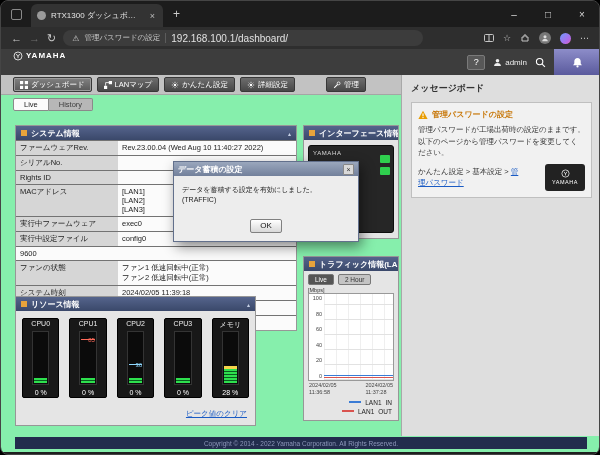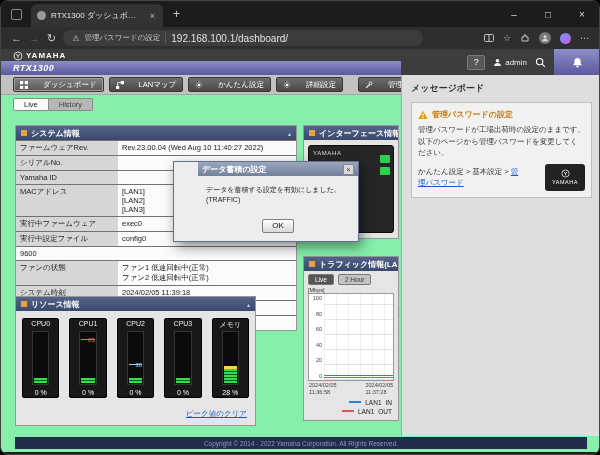--- a/index.html
+++ b/index.html
@@ -52,24 +52,24 @@
   .appicons { position:absolute; right:55px; top:3px; height:20px; display:flex; align-items:center; gap:8px; }
   .helpbtn { width:18px; height:15px; background:#585858; border:1px solid #7a7a7a; border-radius:2px;
     color:#fff; font-size:9px; display:flex; align-items:center; justify-content:center; }
   .usermenu { display:flex; align-items:center; gap:3px; color:#eee; font-size:8px; }
   .bellbox { position:absolute; right:0; top:0; width:47px; height:26px;
     background:linear-gradient(#8d8dc9,#5a5a9d); display:flex; align-items:center; justify-content:center; }
 
   .navbar { position:absolute; left:0; top:26px; width:400px; height:20px; background:#c2c2c2;
     border-bottom:1px solid #a5a5a5; display:flex; align-items:center; gap:5px; padding:0 12px; }
   .ntab { height:15px; background:linear-gradient(#6d6d6d,#474747); border:1px solid #383838;
-    border-radius:2px; color:#fff; font-size:7.5px; display:flex; align-items:center; gap:15px; padding:0 6px;
+    border-radius:2px; color:#fff; font-size:7.5px; display:flex; align-items:center; gap:3px; padding:0 6px;
     white-space:nowrap; }
   .ntab.active { background:linear-gradient(#828282,#585858); box-shadow:inset 0 0 0 1px #9d9d9d; }
-  .ntab.mgmt { margin-left:10px; }
+  .ntab.mgmt { margin-left:26px; }
 
   .viewbar { position:absolute; left:0; top:46px; width:400px; height:18px; display:flex;
     align-items:center; padding:0 12px; }
   .vbtn { height:13px; font-size:7.5px; display:flex; align-items:center; padding:0 10px;
     border:1px solid #8a8a8a; }
   .vbtn.live { background:#fbfbfb; color:#222; border-radius:2px 0 0 2px; }
   .vbtn.history { background:#b7b7b7; color:#3d3d3d; border-left:none; border-radius:0 2px 2px 0; }
 
   .panel { position:absolute; background:#e5e5e5; border:1px solid #979797; }
   .panel-h { height:14px; background:linear-gradient(#55648c,#3a486a); color:#fff; font-size:8px;
@@ -155,21 +155,21 @@
   .badge { width:40px; height:27px; background:#222; border-radius:3px; flex:none;
     display:flex; flex-direction:column; align-items:center; justify-content:center; gap:1px;
     color:#fff; font-size:5.5px; letter-spacing:.5px; }
 
   
   .pfooter { position:absolute; left:14px; right:14px; bottom:3px; height:12px; background:#222d4d;
     color:#8d97ba; font-size:6.5px; display:flex; align-items:center; justify-content:center; }
 
   
   .modal { position:absolute; left:172px; top:112px; width:186px; background:#ededed;
-    border:1px solid #62708c; box-shadow:3px 5px 12px rgba(0,0,0,.45); z-index:60;padding-left:24px; }
+    border:1px solid #62708c; box-shadow:3px 5px 12px rgba(0,0,0,.45); z-index:60; }
   .modal-h { height:14px; background:linear-gradient(#9aa7bd,#72809b); display:flex;
     align-items:center; padding:0 4px; }
   .modal-title { flex:1; color:#fff; font-size:8px; font-weight:bold; }
   .modal-x { width:11px; height:11px; background:#d9d9d9; border:1px solid #888; border-radius:1px;
     color:#333; font-size:7px; display:flex; align-items:center; justify-content:center; }
   .modal-body { padding:9px 8px 2px; font-size:7px; color:#222; line-height:1.4; }
   .modal-foot { display:flex; justify-content:center; padding:12px 0 8px; }
   .okbtn { min-width:30px; height:14px; background:linear-gradient(#fff,#d8d8d8); border:1px solid #808080;
     border-radius:2px; color:#111; font-size:8px; display:flex; align-items:center; justify-content:center;
     padding:0 9px; }
@@ -229,21 +229,20 @@
   <div class="page">
 
     <div class="appbar">
       <div class="brand">
         <svg width="10" height="10" viewBox="0 0 10 10">
             <circle cx="5" cy="5" r="4" fill="none" stroke="#fff" stroke-width=".8"></circle>
             <path d="M3.3 3l1.7 2.5L6.7 3M5 5.5V7.2" fill="none" stroke="#fff" stroke-width=".8"></path>
           </svg>
         <span>YAMAHA</span>
       </div>
-      <div class="modelbar">RTX1300</div>
       <div class="appicons">
         <span class="helpbtn">?</span>
         <span class="usermenu">
           <svg width="9" height="9" viewBox="0 0 10 10">
               <circle cx="5" cy="3" r="2" fill="#eee"></circle>
               <path d="M1.2 9c0-2.1 1.7-3.4 3.8-3.4S8.8 6.9 8.8 9z" fill="#eee"></path>
             </svg>
           <span>admin</span>
         </span>
         <svg width="11" height="11" viewBox="0 0 10 10">
@@ -313,21 +312,21 @@
       </div>
       <div class="irow">
           <div class="ilabel">ファームウェアRev.</div>
           <div class="ival">Rev.23.00.04 (Wed Aug 10 11:40:27 2022)</div>
         </div>
       <div class="irow">
           <div class="ilabel">シリアルNo.</div>
           <div class="ival"></div>
         </div>
       <div class="irow">
-          <div class="ilabel">Yamaha ID</div>
+          <div class="ilabel">Rights ID</div>
           <div class="ival"></div>
         </div>
       <div class="irow">
           <div class="ilabel">MACアドレス</div>
           <div class="ival">[LAN1]
 [LAN2]
 [LAN3]</div>
         </div>
       <div class="irow">
           <div class="ilabel">実行中ファームウェア</div>

